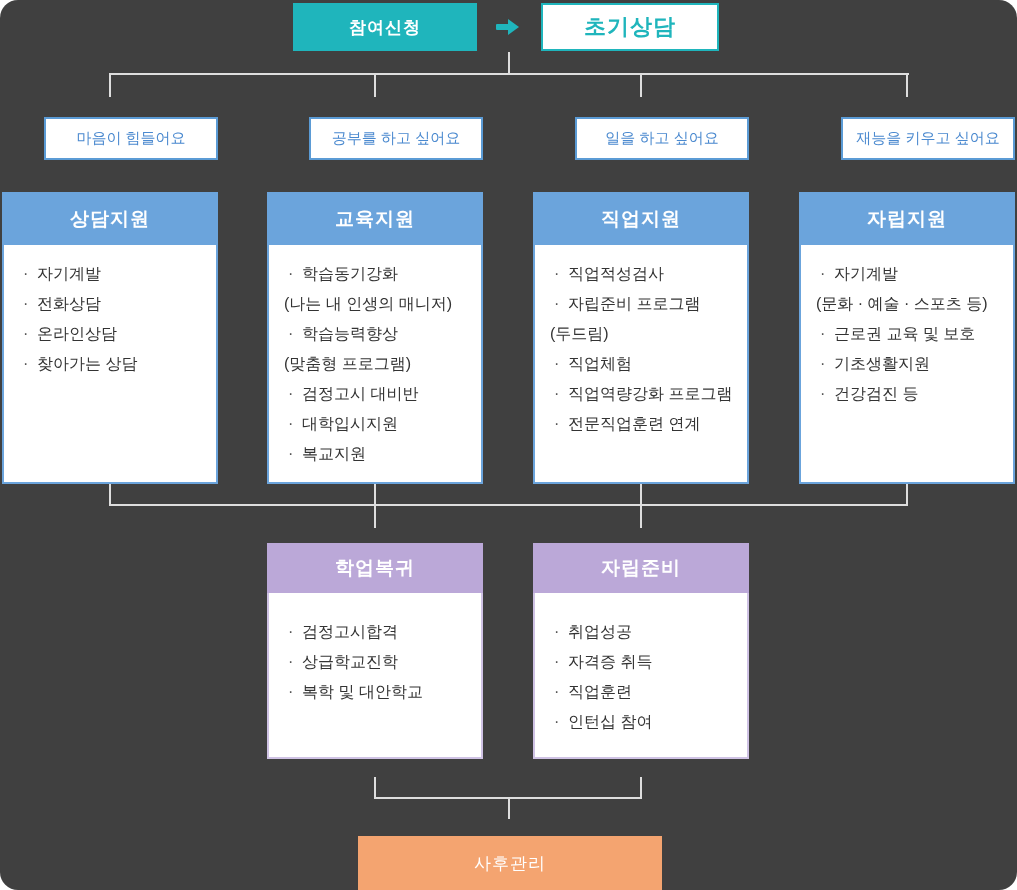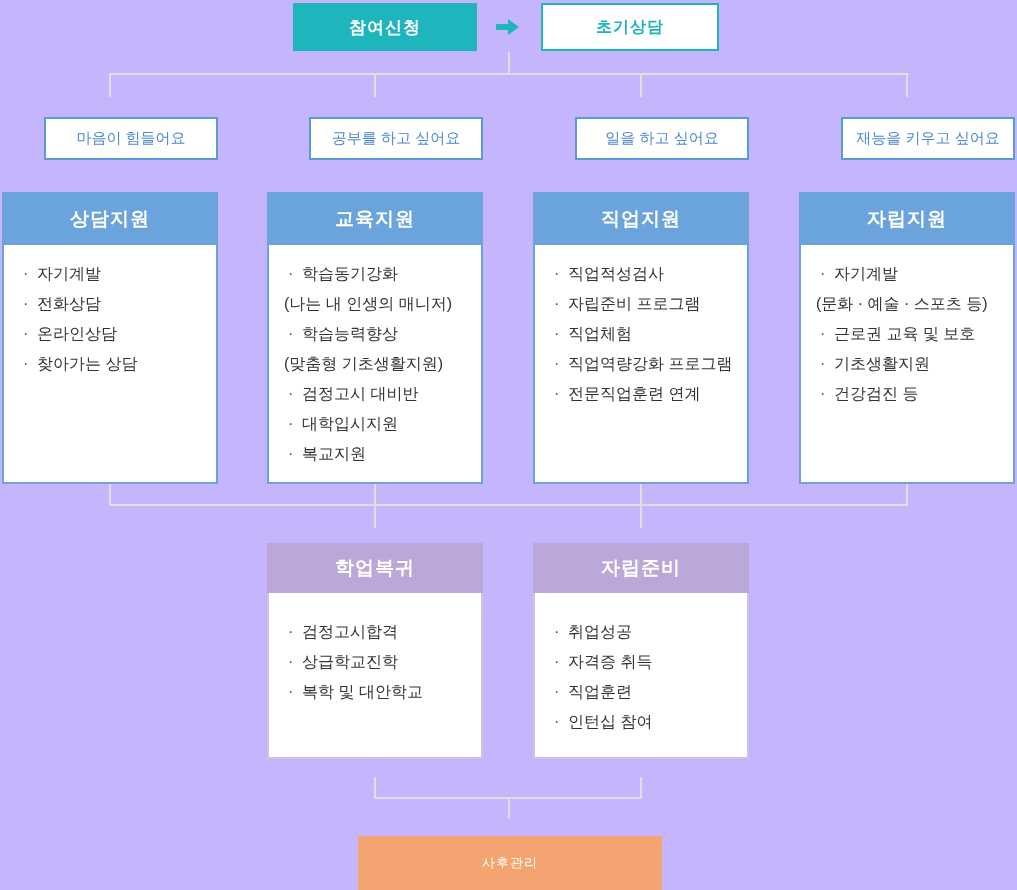--- a/index.html
+++ b/index.html
@@ -1,29 +1,29 @@
 <!DOCTYPE html>
 <html><head>
 <meta charset="utf-8">
 <style>
   html,body { margin:0; padding:0; background:#ffffff; }
   .canvas {
-    position:relative; width:1017px; height:890px; background:#c4b5fd;
-    font-family:"Liberation Sans","DejaVu Sans",sans-serif; overflow:hidden;
+    position:relative; width:1017px; height:890px; background:#404040;
+    font-family:"Liberation Sans","DejaVu Sans",sans-serif; overflow:hidden;border-radius:18px;
   }
   
   .box-apply {
     position:absolute; left:293px; top:3px; width:184px; height:48px;
     background:#1fb5bc; color:#ffffff; font-weight:bold; font-size:17px;
     display:flex; align-items:center; justify-content:center; letter-spacing:1px;
   }
   .box-initial {
     position:absolute; left:541px; top:3px; width:178px; height:48px;
     background:#ffffff; border:2px solid #1fb5bc; box-sizing:border-box;
-    color:#1fb5bc; font-weight:bold; font-size:16px;
+    color:#1fb5bc; font-weight:bold; font-size:22px;
     display:flex; align-items:center; justify-content:center; letter-spacing:1px;
   }
   .arrow-icon { position:absolute; left:496px; top:19px; width:26px; height:16px; }
   .arrow-icon .bar  { position:absolute; left:0; top:5px; width:13px; height:6px; background:#1fb5bc; border-radius:1px; }
   .arrow-icon .head { position:absolute; left:12px; top:0; width:0; height:0;
     border-top:8px solid transparent; border-bottom:8px solid transparent; border-left:11px solid #1fb5bc; }
   
   .cl { position:absolute; background:#dedede; }
   
   .col { position:absolute; top:117px; width:216px; }
@@ -50,21 +50,21 @@
     height:50px; background:#bba8d8; color:#ffffff; font-weight:bold; font-size:19px;
     display:flex; align-items:center; justify-content:center; letter-spacing:1px;
   }
   .body-purple {
     border:2px solid #cfc2e4; border-top:none; box-sizing:border-box;
     height:166px; padding-top:24px; background:#ffffff;
   }
   
   .footer-box {
     position:absolute; left:358px; top:836px; width:304px; height:54px;
-    background:#f4a470; color:#ffffff; font-size:13px;
+    background:#f4a470; color:#ffffff; font-size:17px;
     display:flex; align-items:center; justify-content:center; letter-spacing:1px;
   }
 </style>
 </head>
 <body>
 
 <div class="canvas">
 
   <div class="box-apply">참여신청</div>
   <div class="arrow-icon">
@@ -107,35 +107,36 @@
   </div>
 
   <div class="col" style="left:267px;">
     <div class="need">공부를 하고 싶어요</div>
     <div class="main">
       <div class="hdr-blue">교육지원</div>
       <div class="body-blue">
         <div class="line"><span class="bullet">·</span><span>학습동기강화</span></div>
         <div class="line nb"><span>(나는 내 인생의 매니저)</span></div>
         <div class="line"><span class="bullet">·</span><span>학습능력향상</span></div>
-        <div class="line nb"><span>(맞춤형 기초생활지원)</span></div>
+        <div class="line nb"><span>(맞춤형 프로그램)</span></div>
         <div class="line"><span class="bullet">·</span><span>검정고시 대비반</span></div>
         <div class="line"><span class="bullet">·</span><span>대학입시지원</span></div>
         <div class="line"><span class="bullet">·</span><span>복교지원</span></div>
       </div>
     </div>
   </div>
 
   <div class="col" style="left:533px;">
     <div class="need">일을 하고 싶어요</div>
     <div class="main">
       <div class="hdr-blue">직업지원</div>
       <div class="body-blue">
         <div class="line"><span class="bullet">·</span><span>직업적성검사</span></div>
         <div class="line"><span class="bullet">·</span><span>자립준비 프로그램</span></div>
+        <div class="line nb"><span>(두드림)</span></div>
         <div class="line"><span class="bullet">·</span><span>직업체험</span></div>
         <div class="line"><span class="bullet">·</span><span>직업역량강화 프로그램</span></div>
         <div class="line"><span class="bullet">·</span><span>전문직업훈련 연계</span></div>
       </div>
     </div>
   </div>
 
   <div class="col" style="left:799px;">
     <div class="need">재능을 키우고 싶어요</div>
     <div class="main">

